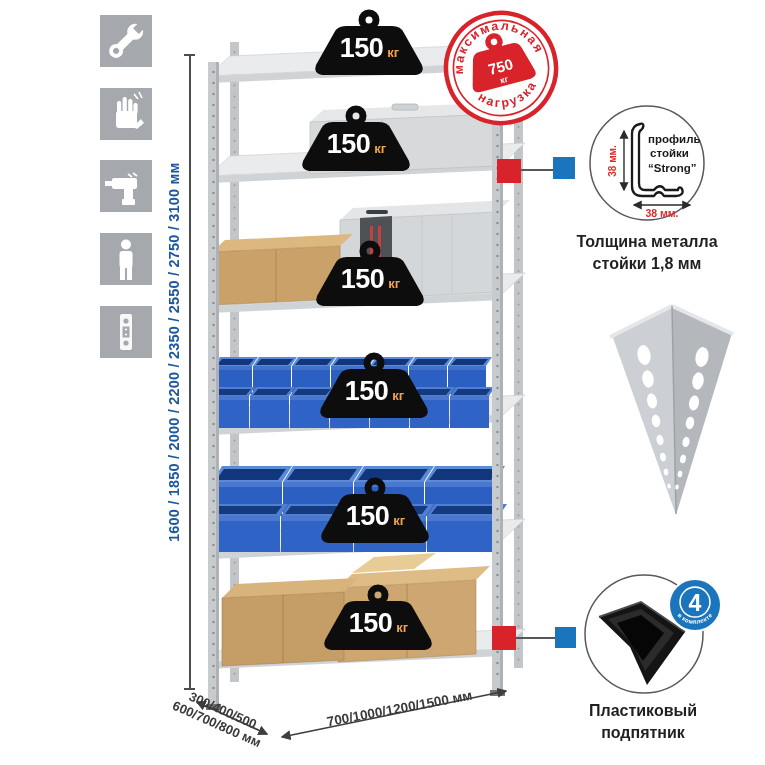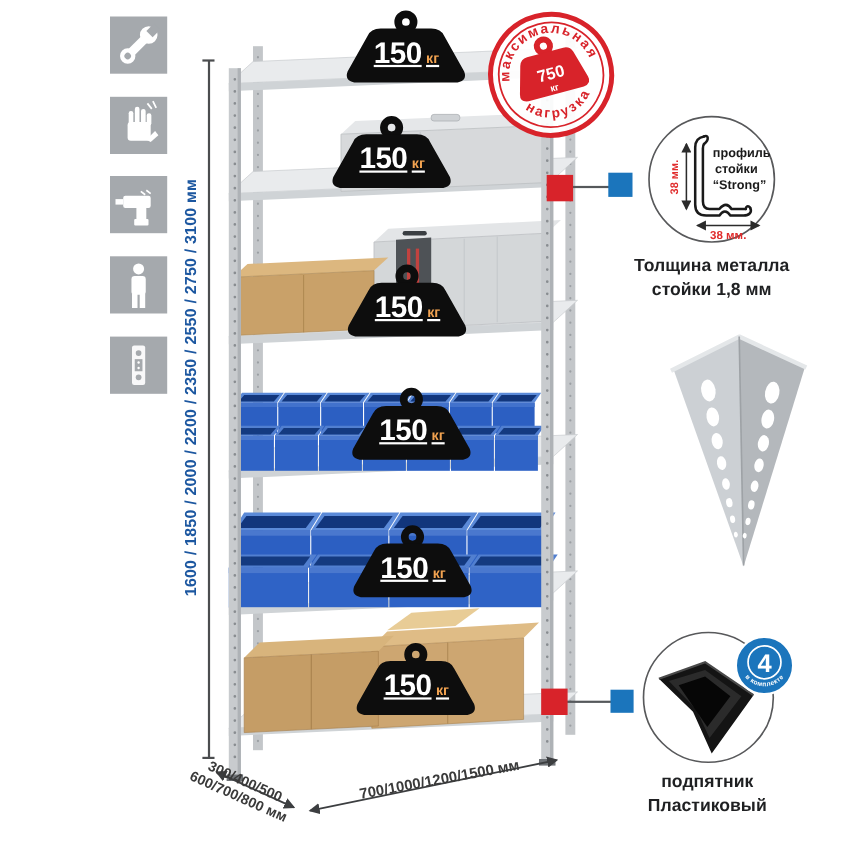--- a/index.html
+++ b/index.html
@@ -16,21 +16,21 @@
   .height-tick{position:absolute;width:11px;height:2px;background:#4b4d4f;left:184px;}
   .height-label{position:absolute;left:174px;top:372px;width:340px;
     transform:translate(-50%,-50%) rotate(-90deg);text-align:center;color:#1c57a0;
     font-weight:bold;font-size:14.5px;white-space:nowrap;letter-spacing:.2px;}
 
   
   .weight{position:absolute;width:115px;height:72px;}
   .w1{left:312px;top:8px}.w2{left:299px;top:104px}.w3{left:313px;top:239px}
   .w4{left:317px;top:351px}.w5{left:318px;top:476px}.w6{left:321px;top:583px}
   .weight .wlabel{position:absolute;left:0;right:0;top:27px;text-align:center;color:#fff;
-    font-weight:bold;font-size:27px;line-height:1;letter-spacing:-.5px;text-decoration:underline;}
+    font-weight:bold;font-size:27px;line-height:1;letter-spacing:-.5px;}
   .weight .wunit{font-size:13px;color:#f2a351;font-weight:bold;margin-left:4px;letter-spacing:0;}
 
   
   .sq{position:absolute;}
   .sq-red{background:#d8232a;}
   .sq-blue{background:#1b75bc;}
   .mline{position:absolute;height:2px;background:#55585b;}
 
   
   .caption{position:absolute;text-align:center;color:#1f2022;font-weight:600;
@@ -471,22 +471,22 @@
   <svg class="abs" style="left:667px;top:577px;" width="56" height="56" viewBox="0 0 58 58">
     <circle cx="29" cy="29" r="27" fill="#1b75bc" stroke="#fff" stroke-width="2.2"></circle>
     <circle cx="29" cy="26" r="15.5" fill="none" stroke="#fff" stroke-width="1.6"></circle>
     <text x="29" y="35" text-anchor="middle" font-size="24" font-weight="bold" fill="#fff">4</text>
     <path id="badgeArc" d="M9.4 38 A23.5 23.5 0 0 0 48.6 38" fill="none"></path>
     <text font-size="6.2" font-weight="bold" fill="#fff" letter-spacing=".4">
       <textPath href="#badgeArc" startOffset="50%" text-anchor="middle">в комплекте</textPath>
     </text>
   </svg>
   <div class="caption" style="left:568px;top:700px;width:150px;">
+    <span>Пластиковый</span>
     <span>подпятник</span>
-    <span>Пластиковый</span>
   </div>
 
   <svg class="abs" style="left:150px;top:680px;" width="400" height="85" viewBox="0 0 400 85">
     <defs>
       <marker id="arrB" viewBox="0 0 10 10" refX="8.5" refY="5" markerWidth="6" markerHeight="6" orient="auto-start-reverse">
         <path d="M0 0 L10 5 L0 10 Z" fill="#3c3e40"></path>
       </marker>
     </defs>
     <line x1="47" y1="22" x2="117" y2="54" stroke="#3c3e40" stroke-width="1.7" marker-start="url(#arrB)" marker-end="url(#arrB)"></line>
     <line x1="132" y1="57" x2="356" y2="11" stroke="#3c3e40" stroke-width="1.7" marker-start="url(#arrB)" marker-end="url(#arrB)"></line>

